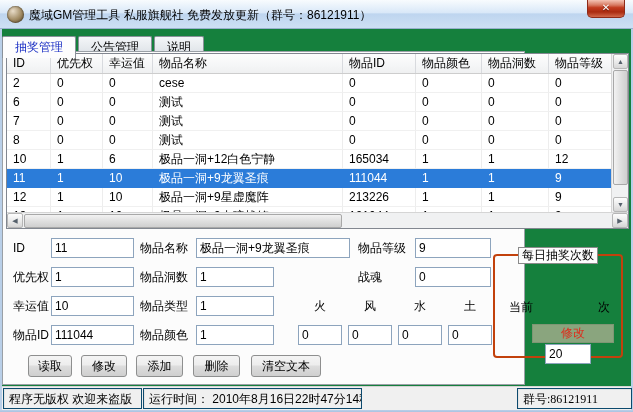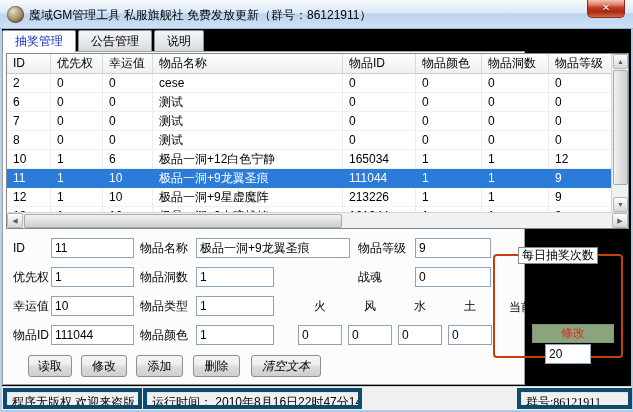--- a/index.html
+++ b/index.html
@@ -1,17 +1,17 @@
 <!DOCTYPE html>
 <html><head>
 <meta charset="utf-8">
 <style>
   * { margin:0; padding:0; box-sizing:border-box; }
   body { font-family:"Liberation Sans","DejaVu Sans",sans-serif; background:#555; }
-  .window { position:relative; width:633px; height:412px; background:#000000; overflow:hidden;
+  .window { position:relative; width:633px; height:412px; background:#15803d; overflow:hidden;
             font-size:12px; color:#000; }
   
   .frame-left  { position:absolute; left:0; top:29px; bottom:0; width:2px; background:#b9cfe8; }
   .frame-right { position:absolute; right:0; top:29px; bottom:0; width:2px; background:#b9cfe8; }
   .frame-bottom{ position:absolute; left:0; bottom:0; width:100%; height:3px; background:linear-gradient(#c4d7ee,#a9c2e0); }
 
   
   .titlebar { position:absolute; left:0; top:0; width:100%; height:29px;
               background:linear-gradient(#f8fbfe, #dcea fb 45%, #cbdff5 50%, #b9d1ec 55%, #cfe1f4);
               background:linear-gradient(#f8fbfe 0%, #d9e8f8 45%, #bed5ef 50%, #cde0f4 100%);
@@ -20,21 +20,21 @@
               background:radial-gradient(circle at 35% 30%, #e8dcc8, #a08a62 55%, #4a3c24);
               box-shadow:inset 0 0 2px #2e2410; }
   .title-text { position:absolute; left:29px; top:7px; white-space:nowrap; }
   .close-btn { position:absolute; left:587px; top:0; width:38px; height:18px;
                border:1px solid #8e2a18; border-top:none; border-radius:0 0 5px 5px;
                background:linear-gradient(#f4c3b4 0%, #d77a62 30%, #c23c20 45%, #aa2a10 70%, #d0684a 100%);
                color:#fff; text-align:center; font-size:10px; font-weight:bold; line-height:16px;
                text-shadow:0 1px 1px #5f1406; cursor:pointer; }
 
   
-  .tabstrip { position:absolute; left:2px; top:30px; height:33px; display:flex; align-items:flex-start; }
+  .tabstrip { position:absolute; left:2px; top:30px; height:33px; display:flex; align-items:center; }
   .tab { height:21px; line-height:20px; padding:0 12px; margin-right:2px; text-align:center;
          background:linear-gradient(#f4f6f8,#e4e8ec 60%,#d6dbe1); border:1px solid #8a9199;
          border-bottom:none; border-radius:2px 2px 0 0; cursor:pointer; }
   .tab.active { height:22px; background:#fdfdfd; color:#1a2fc4; position:relative; z-index:3; }
 
   
   .tabpane { position:absolute; left:2px; top:51px; width:523px; height:334px;
              background:#fcfcfc; border:1px solid #9aa0a6; }
 
   
@@ -85,21 +85,21 @@
 
   
   .abtn { position:absolute; top:303px; height:22px; border:1px solid #8e8f8f; border-radius:3px;
           background:linear-gradient(#f4f4f4,#ededed 45%,#dddddd 50%,#cfcfcf); text-align:center;
           line-height:20px; cursor:pointer; }
 
   
   .statusbar { position:absolute; left:2px; top:386px; width:629px; height:24px; background:#f0f0f0;
                border-top:1px solid #d4d4d4; }
   .sb-panel { position:absolute; top:1px; height:21px; line-height:20px; padding-left:5px;
-              border:4px solid #0c4a6e; box-shadow:inset 1px 1px 0 #e4e4e4; background:#f0f0f0;
+              border:1px solid #0c4a6e; box-shadow:inset 1px 1px 0 #e4e4e4; background:#f0f0f0;
               white-space:nowrap; overflow:hidden; }
 </style>
 </head>
 <body>
 
 <div class="window">
 
   <div class="frame-left"></div>
   <div class="frame-right"></div>
   <div class="frame-bottom"></div>
@@ -264,21 +264,21 @@
       <div class="gb-current-label">当前</div>
       <input class="finput gb-current-input" value="20" style="">
       <div class="gb-unit">次</div>
       <div class="gb-modify" style="background:#8aa57e; color:#e02a1a;">修改</div>
     </div>
 
     <div class="abtn" style="left:25px; width:44px;">读取</div>
     <div class="abtn" style="left:78px; width:46px;">修改</div>
     <div class="abtn" style="left:133px; width:47px;">添加</div>
     <div class="abtn" style="left:190px; width:47px;">删除</div>
-    <div class="abtn" style="left:248px; width:70px;font-style:italic;">清空文本</div>
+    <div class="abtn" style="left:248px; width:70px;">清空文本</div>
   </div>
 
   <div class="statusbar">
     <div class="sb-panel" style="left:1px; width:139px;">程序无版权  欢迎来盗版</div>
     <div class="sb-panel" style="left:141px; width:219px;">运行时间： 2010年8月16日22时47分14秒</div>
     <div class="sb-panel" style="left:515px; width:115px;font-family:Liberation Serif, serif;">群号:86121911</div>
   </div>
 
 </div>
 

